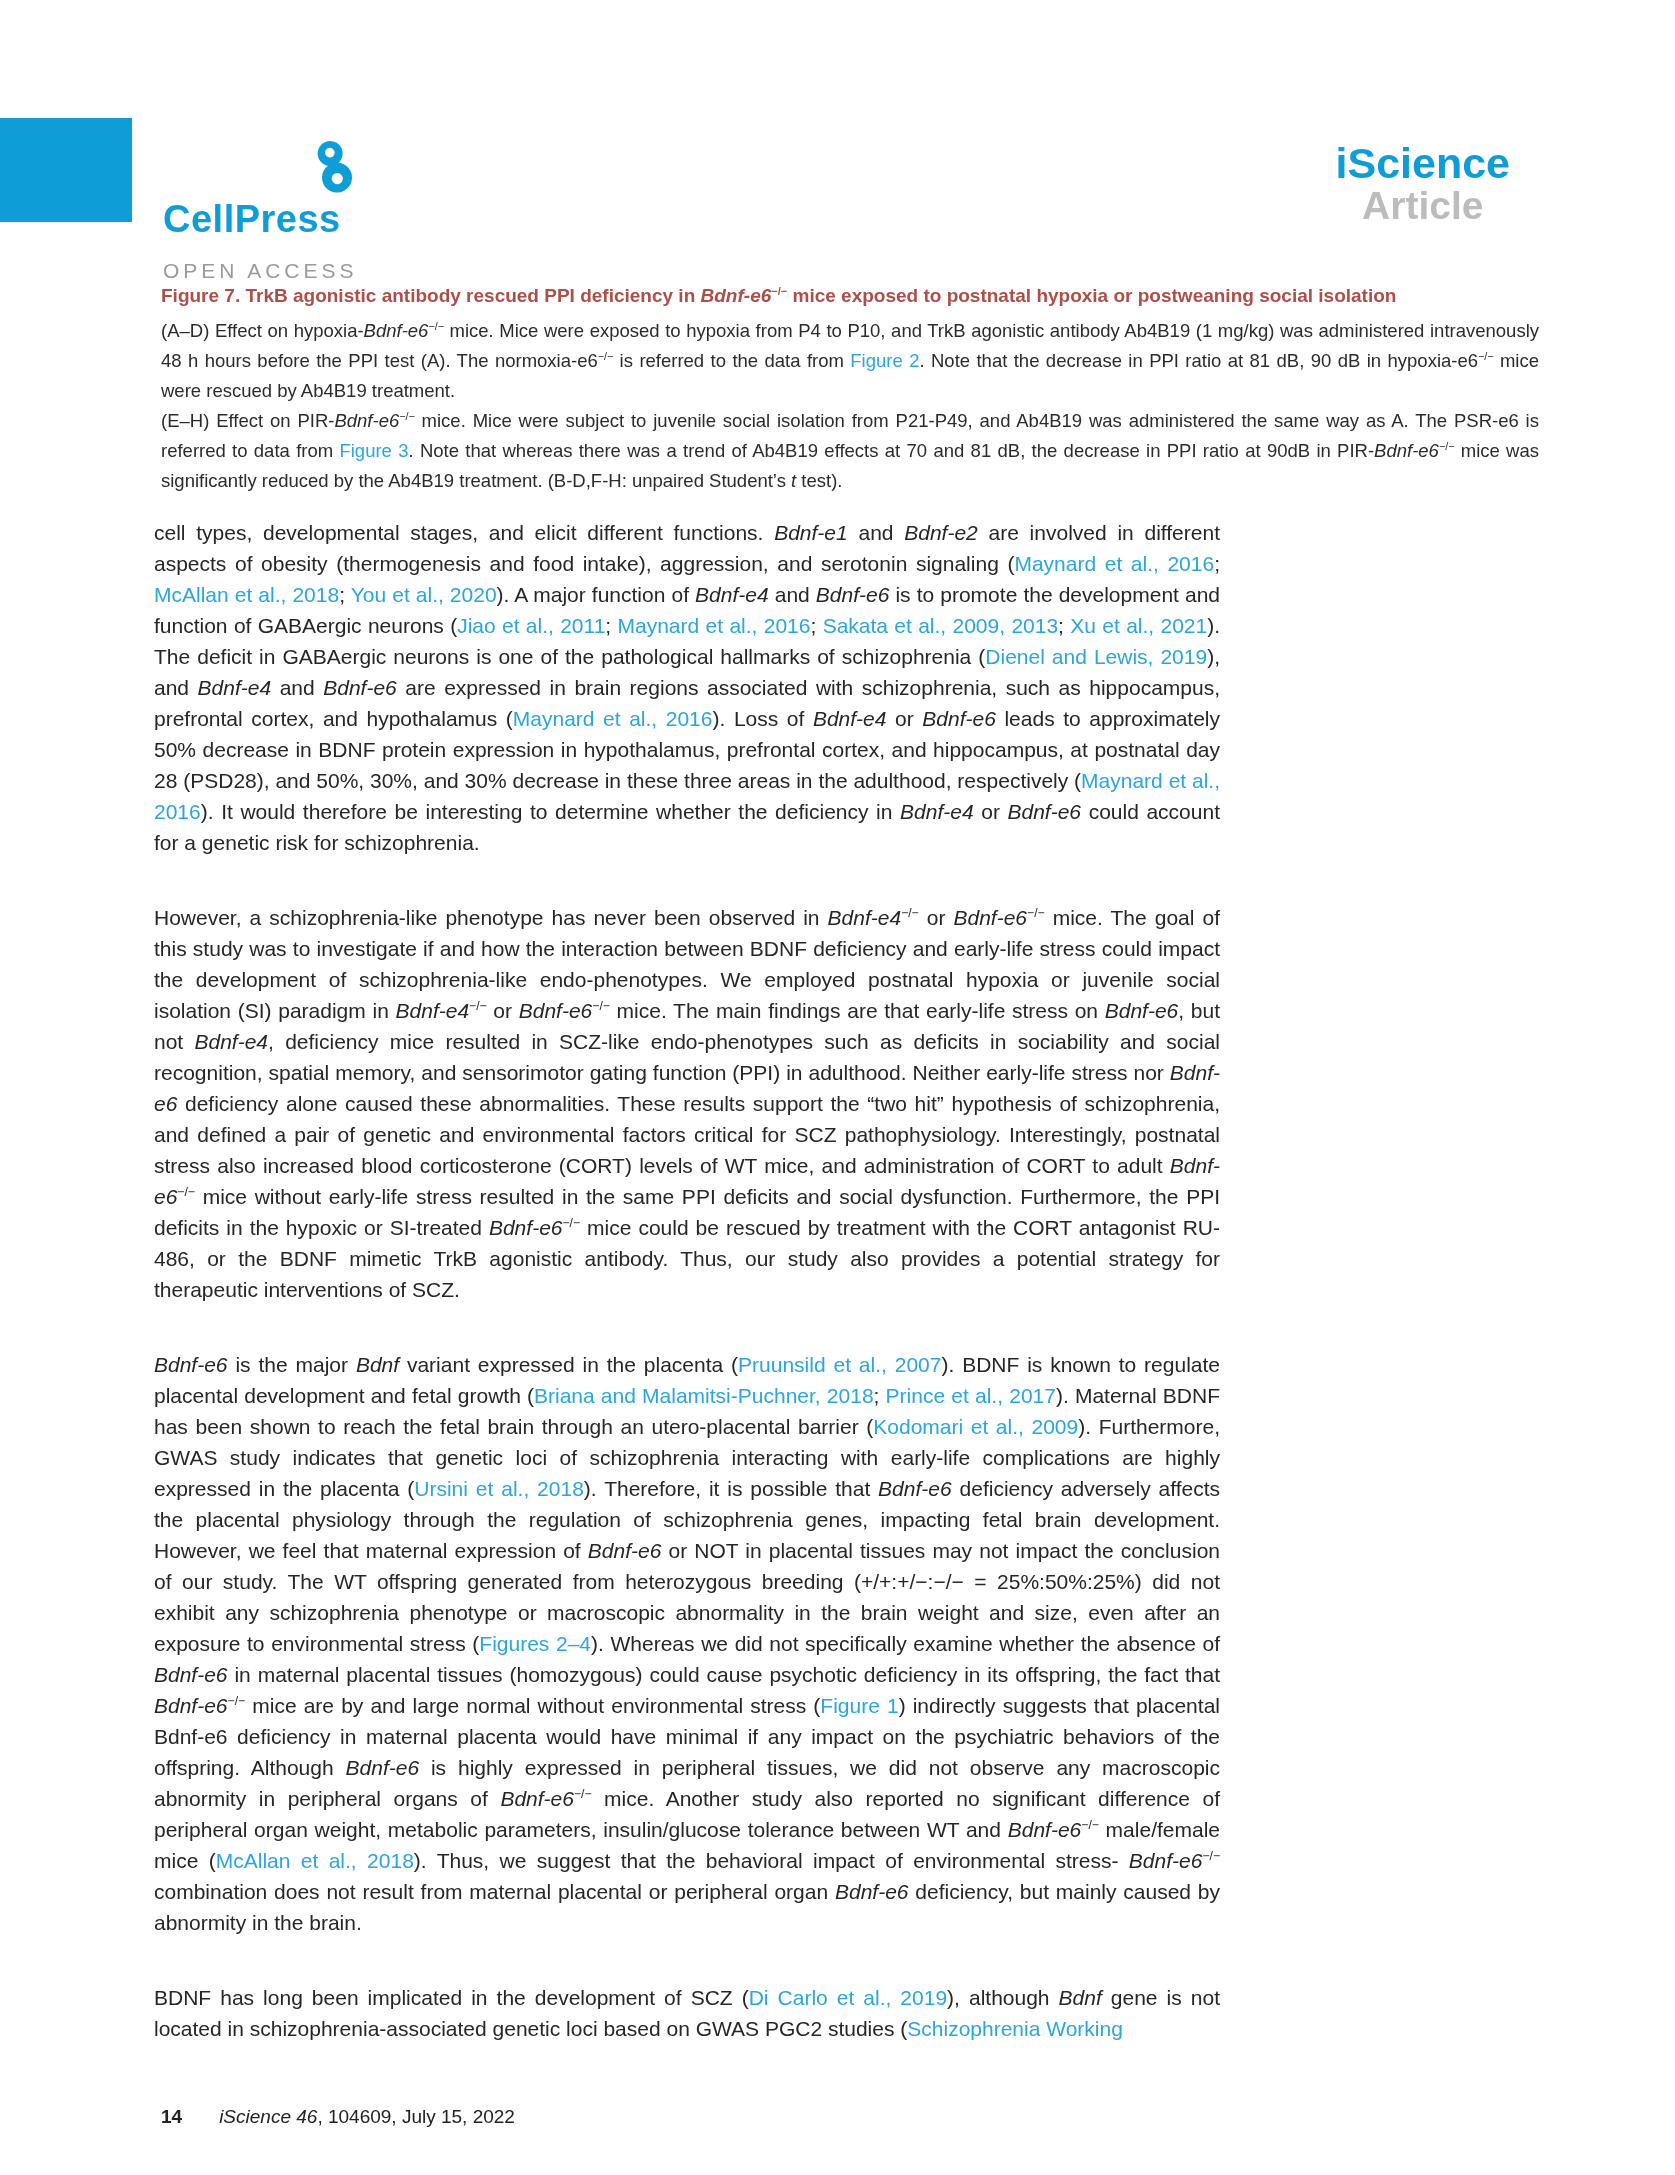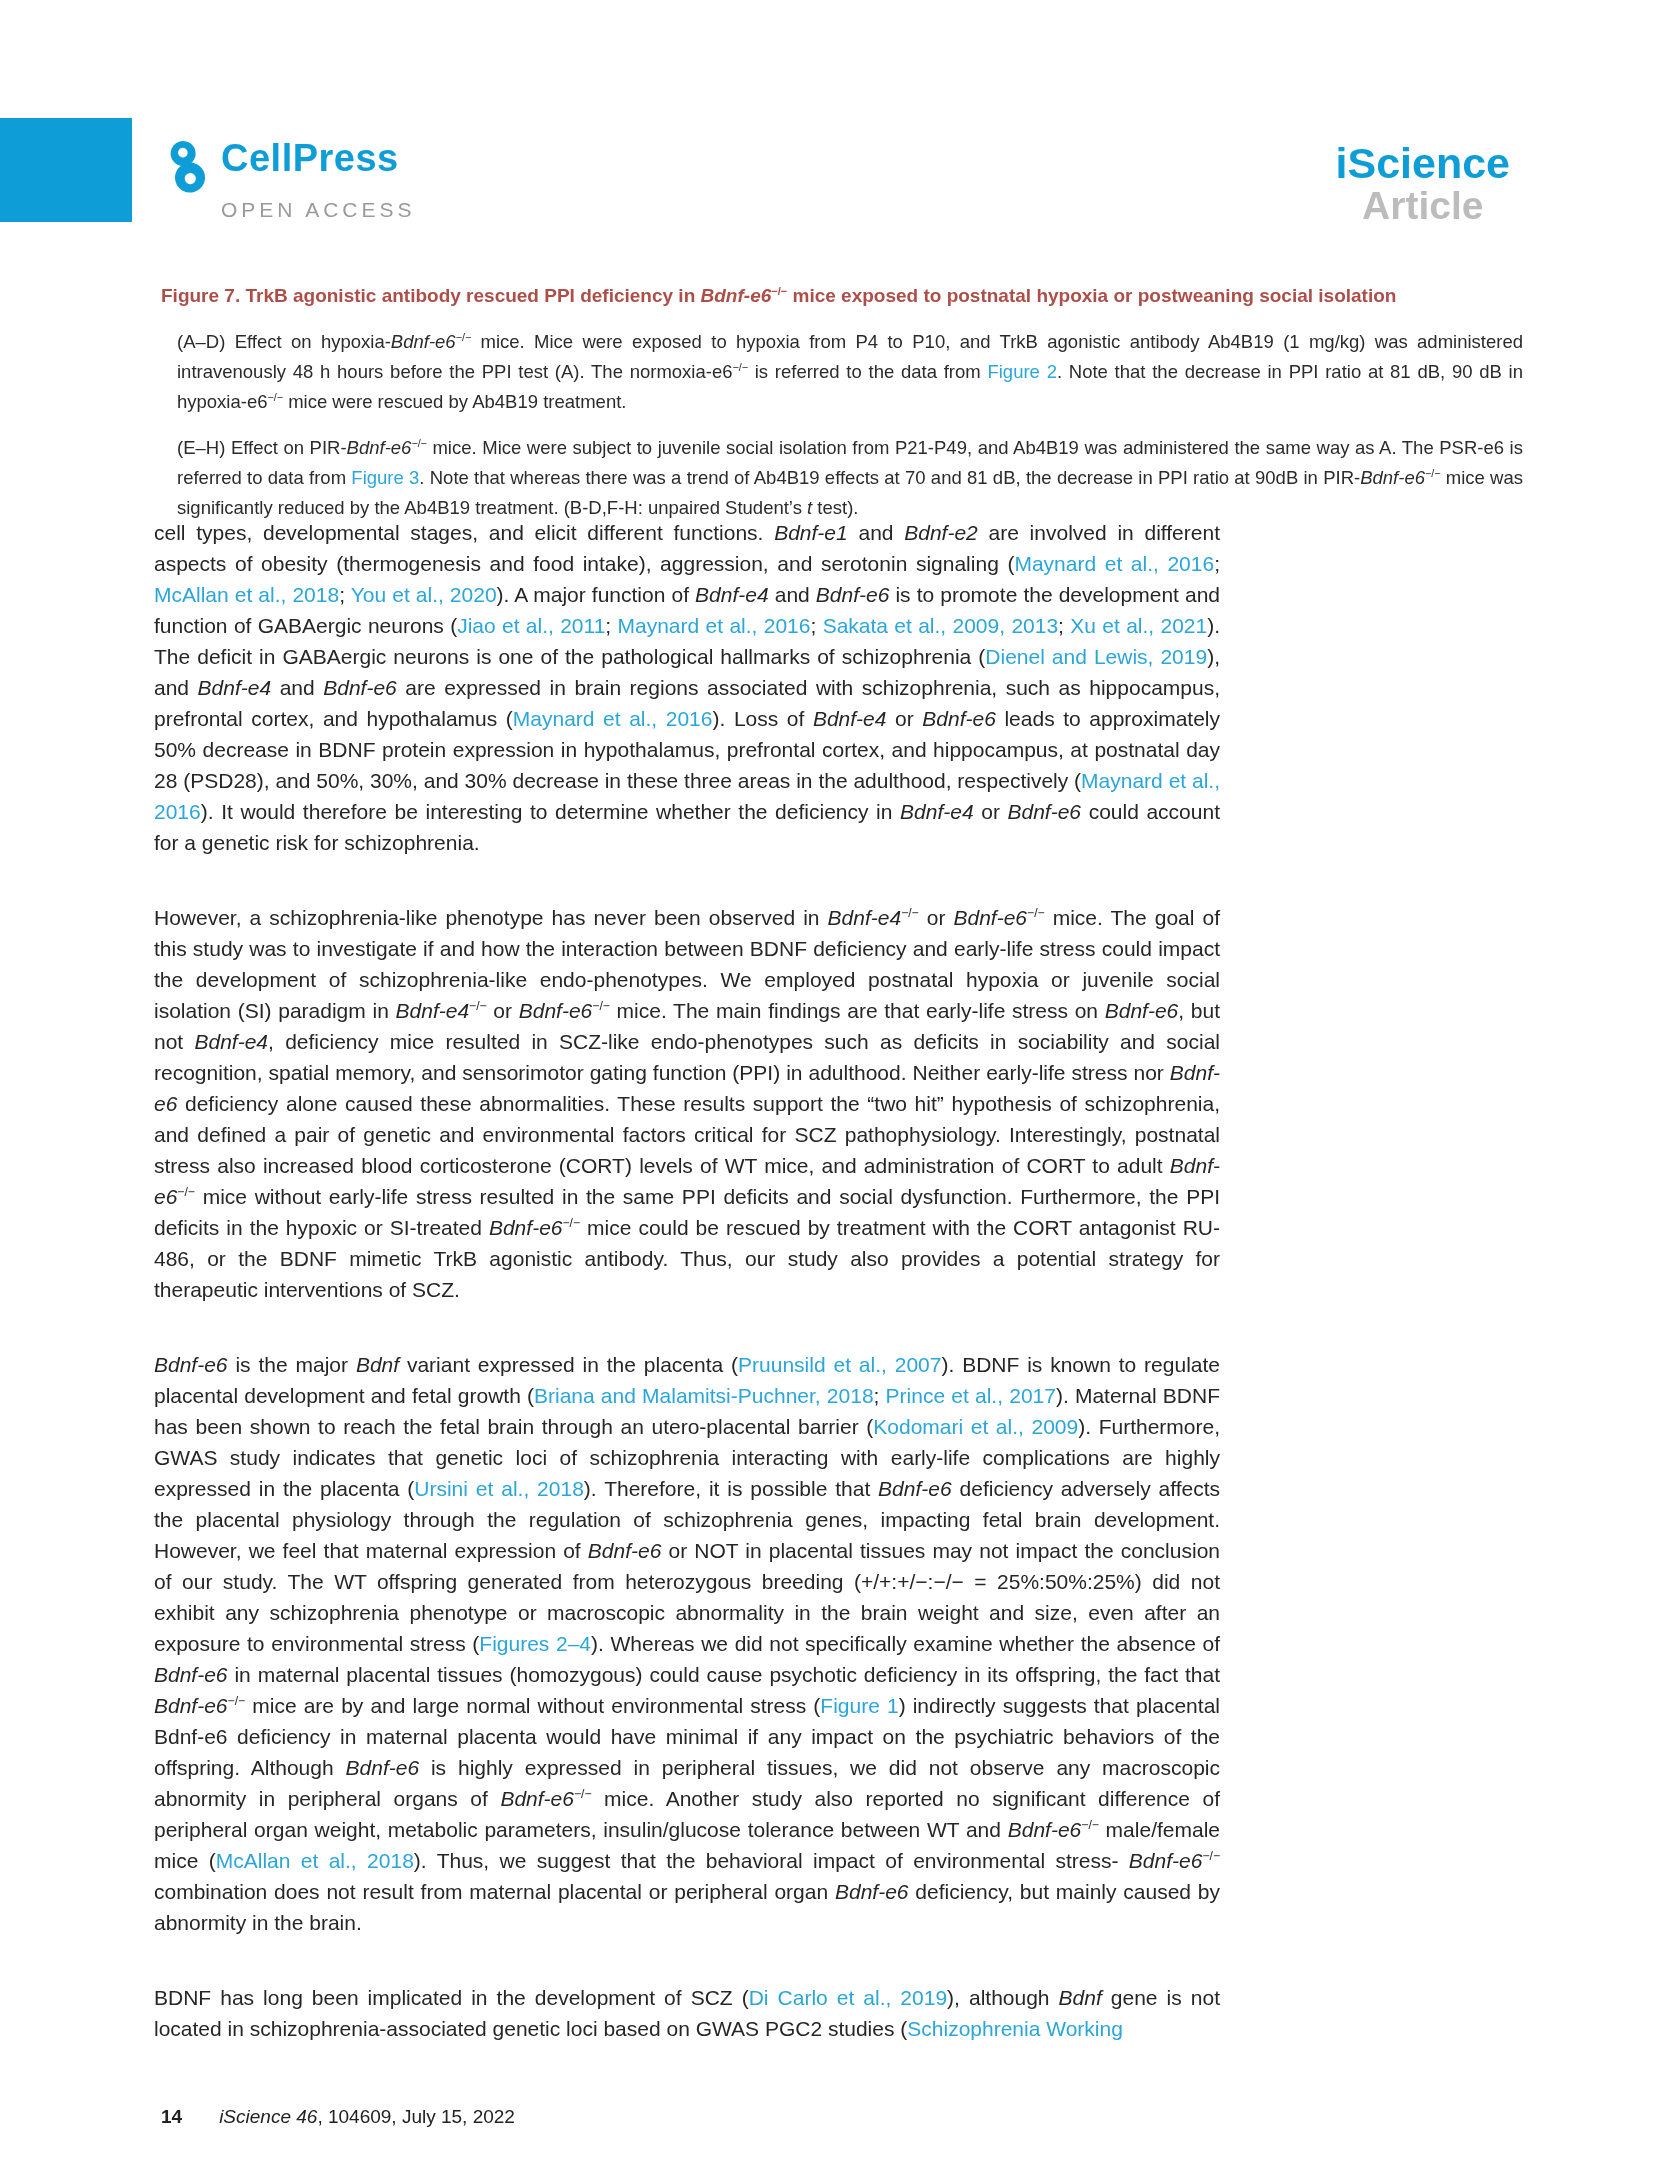--- a/index.html
+++ b/index.html
@@ -11,32 +11,32 @@
     --text-color:#262626;
   }
   html,body{margin:0;padding:0;background:#ffffff;}
   #page{
     position:relative;width:1675px;height:2175px;background:#ffffff;
     font-family:"Liberation Sans",sans-serif;color:var(--text-color,#262626);
     overflow:hidden;
   }
   
   .blue-bar{position:absolute;left:0;top:118px;width:132px;height:104px;background:var(--accent-blue,#0f9dd8);}
-  .logo{position:absolute;left:163px;top:138px;display:flex;align-items:flex-start;gap:10px;}
+  .logo{position:absolute;left:163px;top:138px;display:flex;align-items:flex-end;gap:1px;flex-direction:column;}
   .logo-text{display:flex;flex-direction:column;}
   .publisher{font-size:38px;font-weight:bold;color:var(--accent-blue,#0f9dd8);line-height:40px;letter-spacing:0.5px;}
   .open-access{font-size:21px;color:var(--mid-gray,#9a9a9a);letter-spacing:4px;margin-top:20px;}
   .journal{position:absolute;right:165px;top:141px;text-align:right;}
   .journal-name{font-size:43px;font-weight:bold;color:var(--accent-blue,#0f9dd8);line-height:44px;}
   .article-type{font-size:39px;font-weight:bold;color:var(--light-gray,#bcbcbc);line-height:42px;text-align:center;}
   
   .caption{position:absolute;left:161px;top:281px;width:1378px;}
   .cap-title{margin:0 0 5px 0;font-size:19px;font-weight:bold;color:var(--caption-red,#ad4f48);line-height:30px;}
   .cap-title .it{font-style:italic;}
-  .cap-body{margin:16px;font-size:18.5px;line-height:30px;text-align:justify;color:#2b2b2b;}
+  .cap-body{margin:0;font-size:18.5px;line-height:30px;text-align:justify;color:#2b2b2b;}
   
   .body-col{position:absolute;left:154px;top:517px;width:1066px;}
   .body-col p{margin:0 0 44px 0;font-size:21px;line-height:31px;text-align:justify;color:var(--text-color,#262626);}
   .body-col p:last-child{margin-bottom:11px;}
   
   .it{font-style:italic;}
   .lk{color:var(--link-blue,#2aa6db);cursor:pointer;}
   sup{font-size:0.58em;line-height:0;vertical-align:super;}
   
   .footer{position:absolute;left:161px;top:2106px;font-size:19px;color:#222;display:flex;align-items:flex-start;}

